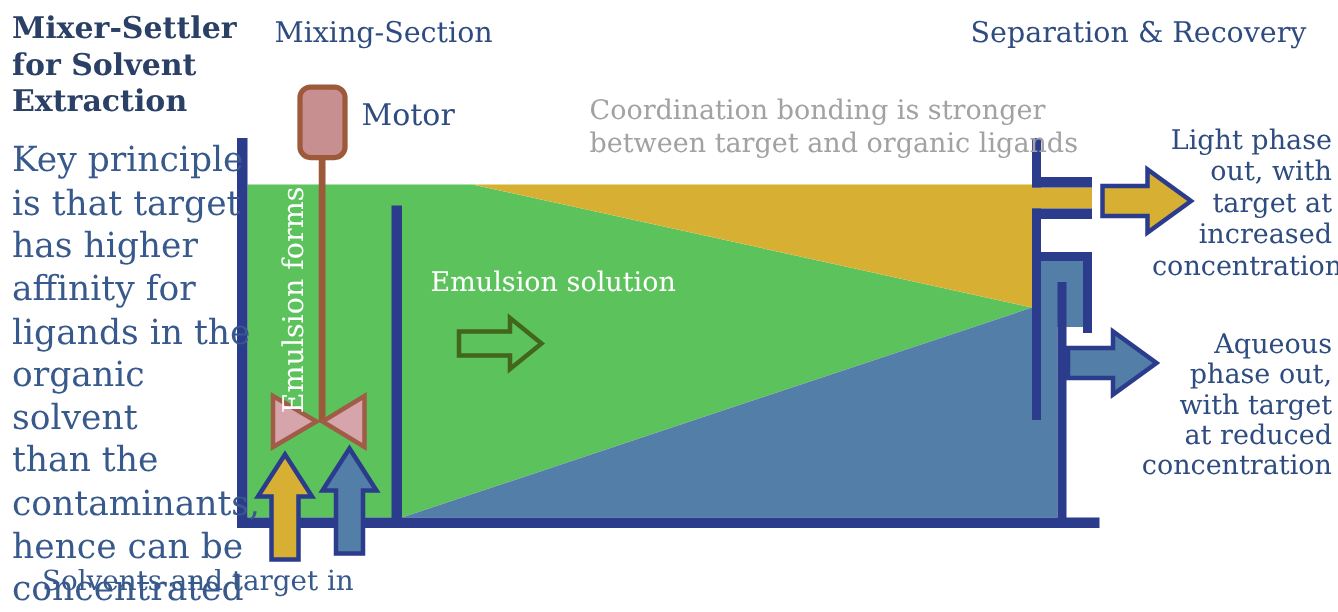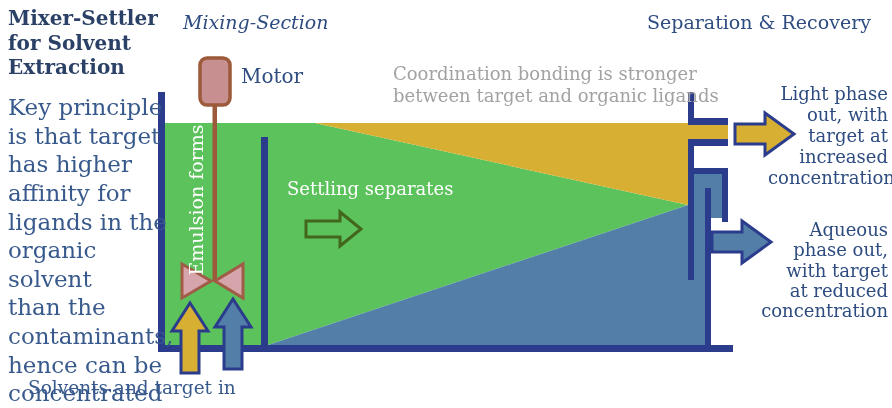--- a/index.html
+++ b/index.html
@@ -3,21 +3,21 @@
 <meta charset="utf-8">
 <style>
   html,body{margin:0;padding:0;background:#ffffff;}
   .page{position:relative;width:892px;height:408px;background:#ffffff;overflow:hidden;
         font-family:"DejaVu Serif",serif;}
   .page svg{position:absolute;left:0;top:0;}
   .lbl{position:absolute;font-family:"DejaVu Serif",serif;white-space:pre-line;}
   .title{left:8px;top:6px;width:165px;font-size:20px;font-weight:700;line-height:1.23;color:#2b4066;}
   .principle{left:8px;top:93px;width:170px;font-size:23px;line-height:1.245;color:#38598c;}
   .sec-head{font-size:19px;color:#2e4c80;white-space:nowrap;}
-  .head-mixing{left:183px;top:11px;font-style:italic;}
+  .head-mixing{left:183px;top:11px;}
   .head-settling{left:414px;top:11px;}
   .head-separation{left:647px;top:11px;}
   .motor-label{left:241px;top:64px;font-size:20px;color:#2e4c80;white-space:nowrap;}
   .coord-note{left:368px;top:63px;font-size:18px;line-height:1.2;color:#a2a2a2;margin-left:25px;}
   .emulsion-forms{left:196px;top:200px;font-size:19px;color:#ffffff;white-space:nowrap;
                   transform:translate(-50%,-50%) rotate(-90deg);}
   .emulsion-separates{left:287px;top:178px;font-size:18px;color:#ffffff;white-space:nowrap;}
   .out-label{right:4px;text-align:right;font-size:18px;color:#2e4c80;}
   .light-out{top:83px;width:120px;line-height:1.17;}
   .aqueous-out{top:220px;width:130px;line-height:1.13;}
@@ -80,21 +80,21 @@
 via a cascade of
 mixer-settlers.</div>
 
   <div class="lbl sec-head head-mixing">Mixing-Section</div>
   <div class="lbl motor-label">Motor</div>
 
   <div class="lbl sec-head head-separation">Separation &amp; Recovery</div>
   <div class="lbl coord-note">Coordination bonding is stronger
 between target and organic ligands</div>
   <div class="lbl emulsion-forms">Emulsion forms</div>
-  <div class="lbl emulsion-separates">Settling separates</div>
+  <div class="lbl emulsion-separates">Emulsion solution</div>
 
   <div class="lbl out-label light-out">Light phase
 out, with
 target at
 increased
 concentration</div>
   <div class="lbl out-label aqueous-out">Aqueous
 phase out,
 with target
 at reduced

